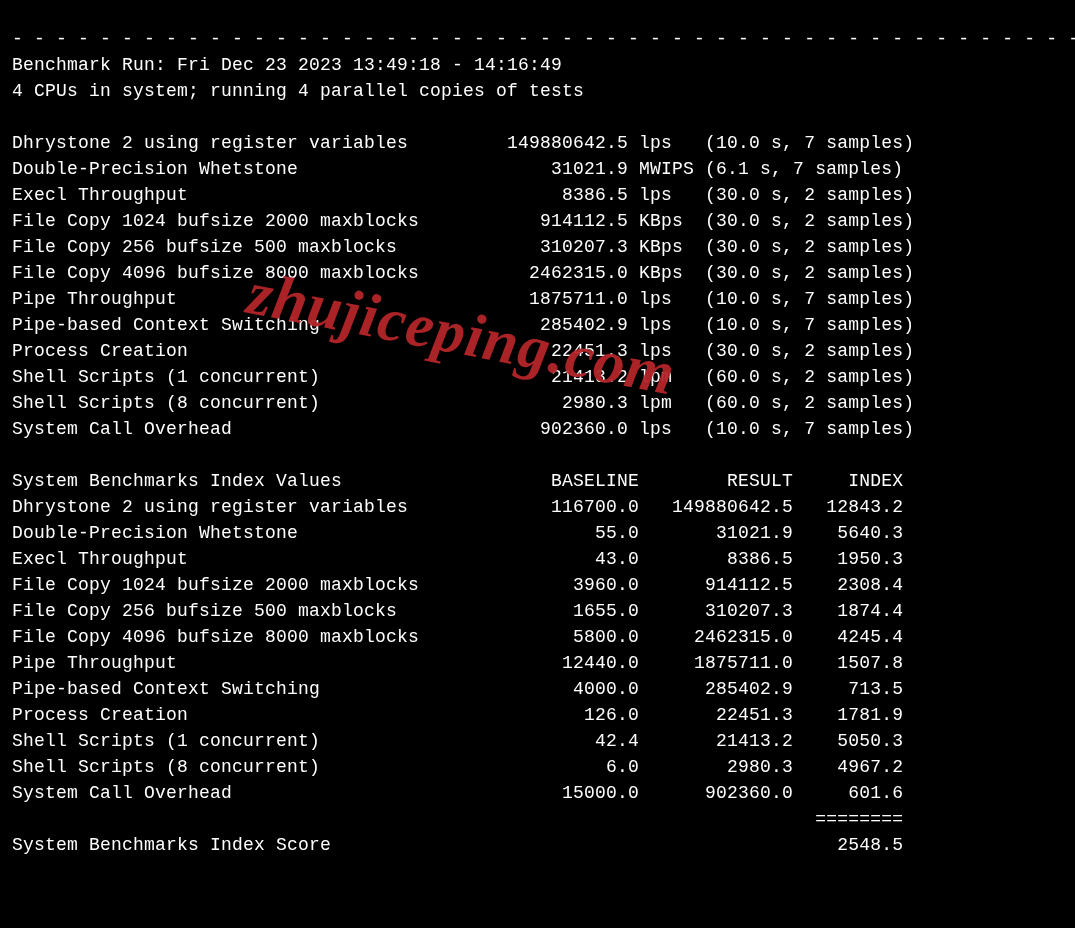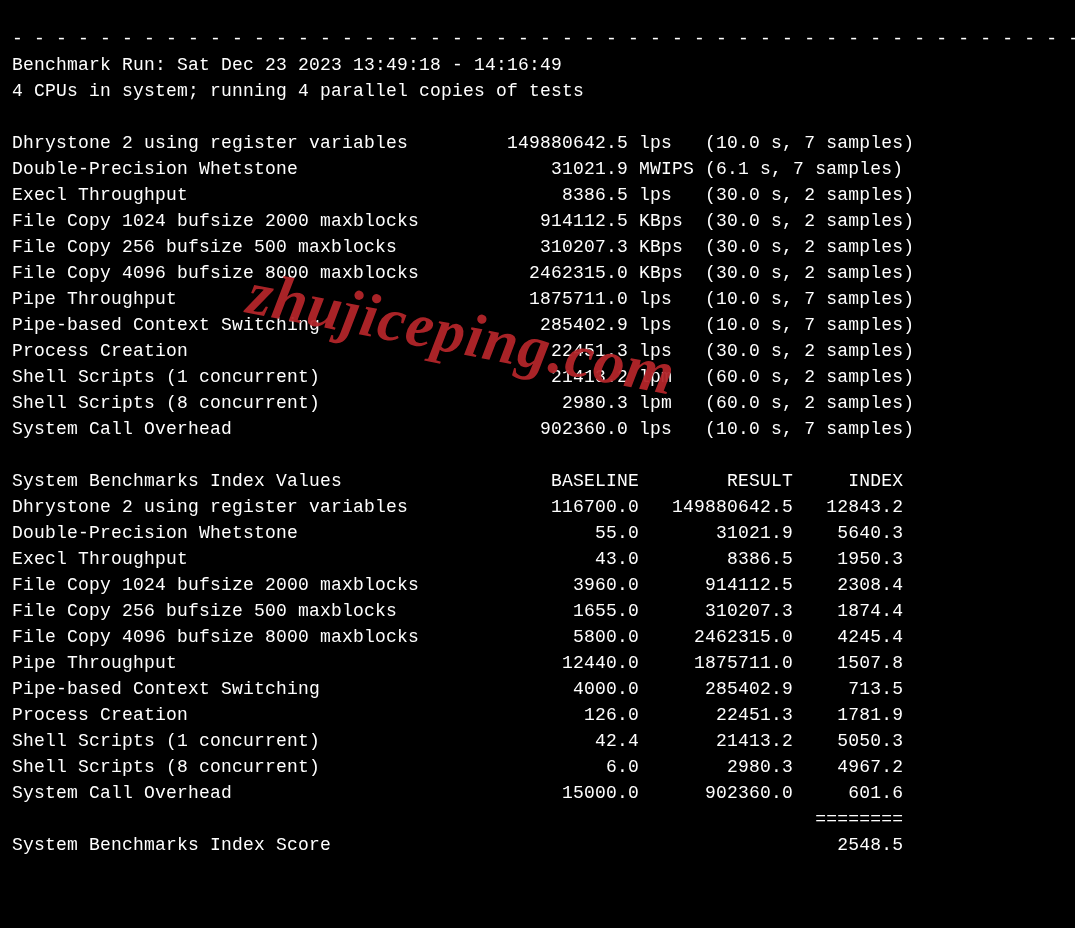--- a/index.html
+++ b/index.html
@@ -33,21 +33,21 @@
     pointer-events: none;
     opacity: 0.95;
     letter-spacing: 1px;
   }
 </style>
 </head>
 <body>
 
 <div class="terminal">
 <span>- - - - - - - - - - - - - - - - - - - - - - - - - - - - - - - - - - - - - - - - - - - - - - - - -</span>
-<span>Benchmark Run: Sat Dec 23 2023 13:49:18 - 14:16:49</span>
+<span>Benchmark Run: Fri Dec 23 2023 13:49:18 - 14:16:49</span>
 <span>4 CPUs in system; running 4 parallel copies of tests</span>
 
 <span id="results-block">Dhrystone 2 using register variables         149880642.5 lps   (10.0 s, 7 samples)
 Double-Precision Whetstone                       31021.9 MWIPS (6.1 s, 7 samples)
 Execl Throughput                                  8386.5 lps   (30.0 s, 2 samples)
 File Copy 1024 bufsize 2000 maxblocks           914112.5 KBps  (30.0 s, 2 samples)
 File Copy 256 bufsize 500 maxblocks             310207.3 KBps  (30.0 s, 2 samples)
 File Copy 4096 bufsize 8000 maxblocks          2462315.0 KBps  (30.0 s, 2 samples)
 Pipe Throughput                                1875711.0 lps   (10.0 s, 7 samples)
 Pipe-based Context Switching                    285402.9 lps   (10.0 s, 7 samples)

